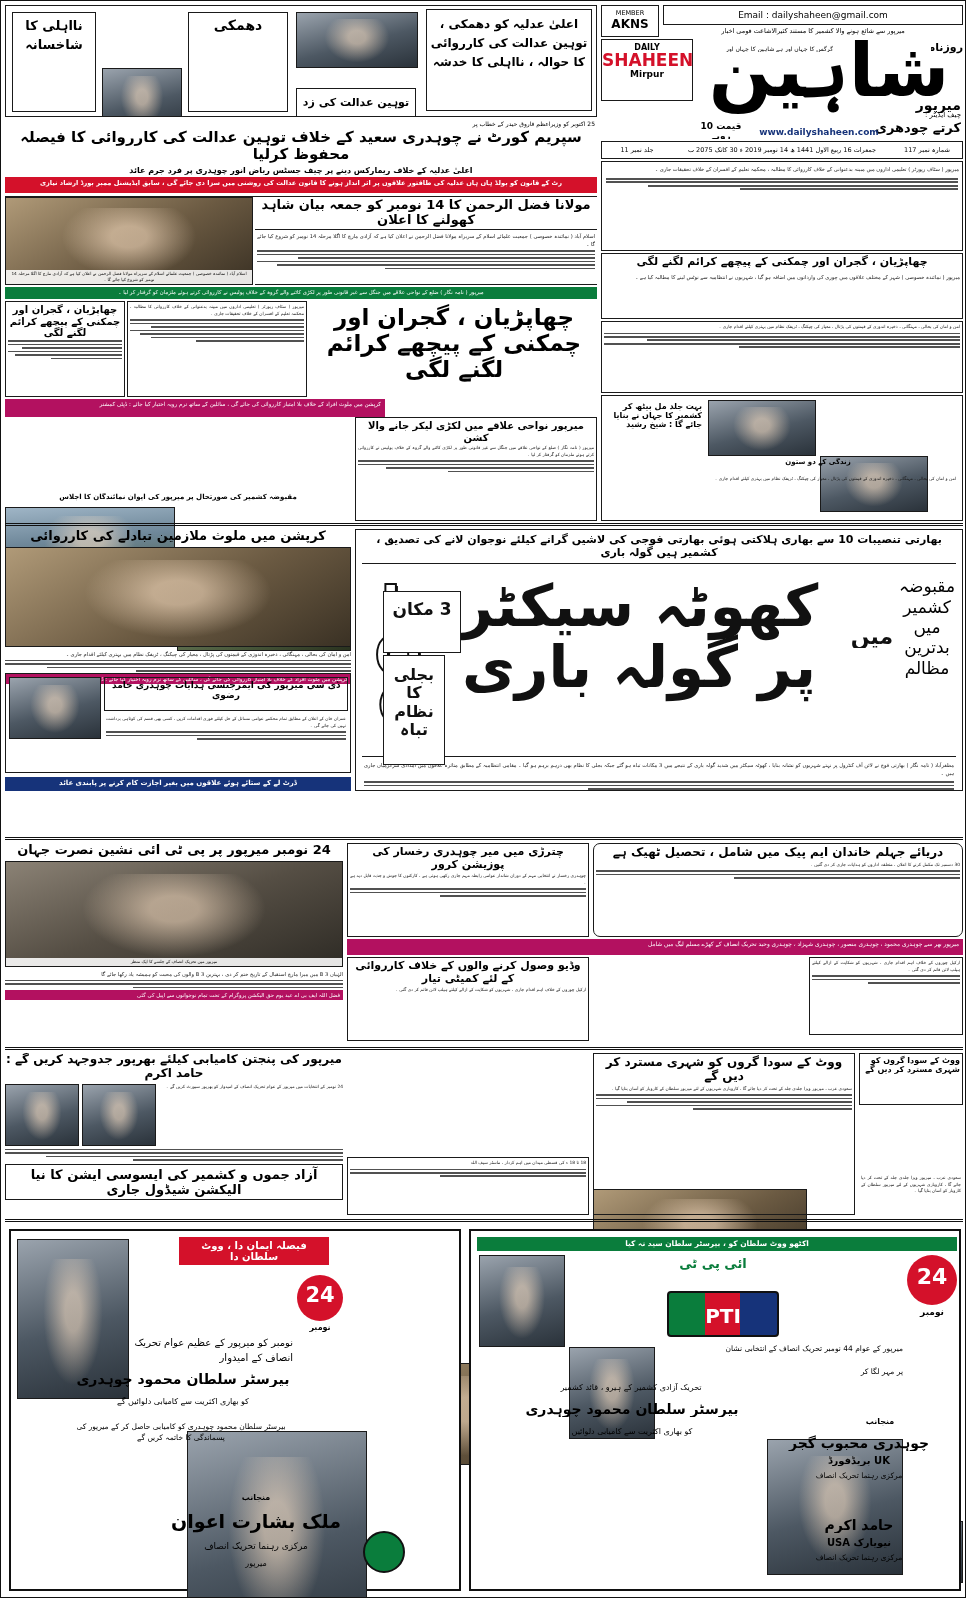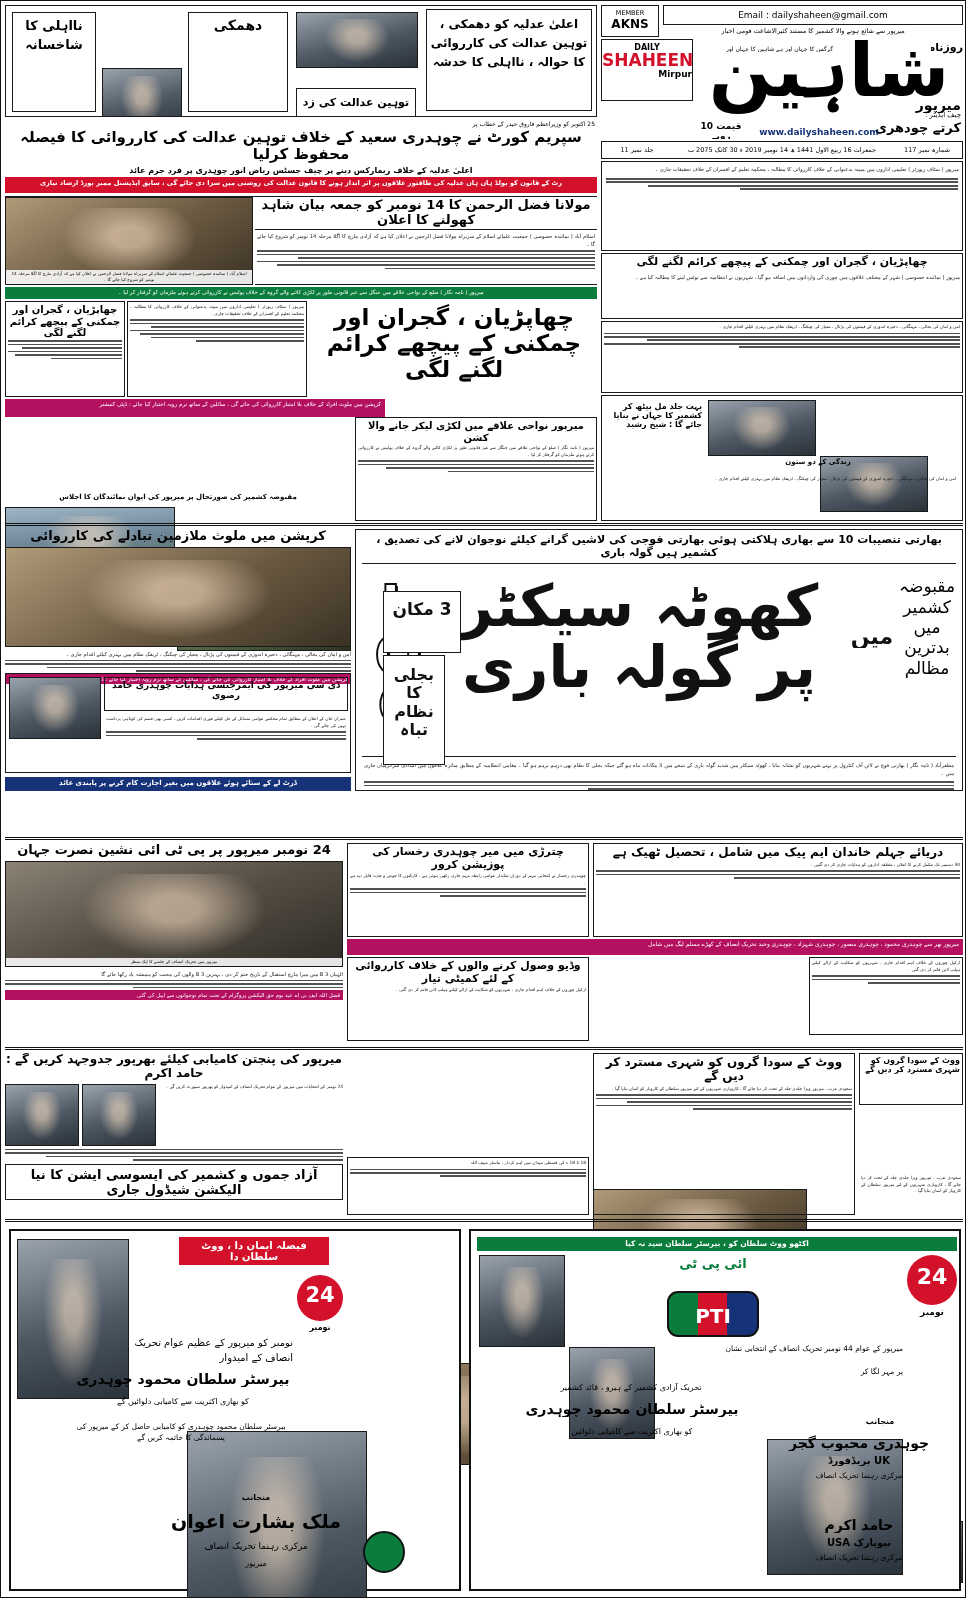--- a/index.html
+++ b/index.html
@@ -110,21 +110,21 @@
     <span style="font-size:9px;">Email  :   dailyshaheen@gmail.com</span>
   </div>
 
   <div class="bx ctr rtl" style="left:662px;top:26px;width:300px;height:12px;font-size:6.5px;">
     <span>میرپور سے شائع ہونے والا کشمیر کا مستند کثیرالاشاعت قومی اخبار</span>
   </div>
 
   <div class="bx bd ctr" style="left:600px;top:38px;width:92px;height:62px;background:#fff;">
     <div style="font-size:8px;font-weight:bold;margin-top:3px;">DAILY</div>
     <div style="font-size:17px;font-weight:bold;color:#d4112a;line-height:1;">SHAHEEN</div>
-    <div style="font-size:9px;font-weight:bold;text-align:right;">Mirpur</div>
+    <div style="font-size:9px;font-weight:bold;">Mirpur</div>
   </div>
 
   <div class="bx ctr" style="left:694px;top:34px;width:268px;height:92px;">
     <div class="urdu-mast" style="margin-top:2px;">شاہین</div>
   </div>
   <div class="bx rtl" style="left:930px;top:40px;width:32px;font-size:11px;font-weight:bold;">
     <span>روزنامہ</span>
   </div>
   <div class="bx rtl" style="left:900px;top:96px;width:60px;font-size:14px;font-weight:bold;">
     <span>میرپور</span>
@@ -415,21 +415,21 @@
       <span>چترڑی میں میر چوہدری رخسار کی پوزیشن کرور</span>
     </div>
     <div class="body-txt tiny" style="margin-top:2px;">چوہدری رخسار نے انتخابی مہم کے دوران شاندار عوامی رابطہ مہم جاری رکھی ہوئی ہے ، کارکنوں کا جوش و جذبہ قابل دید ہے ۔</div>
     <div class="lines rtl sm">
         <span></span>
         <span></span>
         <span></span>
       </div>
   </div>
 
-  <div class="bx bd" style="left:592px;top:842px;width:370px;height:94px;padding:2px;">
+  <div class="bx bd" style="left:592px;top:842px;width:370px;height:94px;padding:2px;border-radius:7px;">
     <div class="rtl ctr hdl" style="font-size:12px;">
       <span>دریائے جہلم خاندان ایم پیک میں شامل ، تحصیل ٹھیک ہے</span>
     </div>
     <div class="body-txt tiny" style="margin-top:2px;">30 دسمبر تک مکمل کرنے کا اعلان ، متعلقہ اداروں کو ہدایات جاری کر دی گئیں ۔</div>
     <div class="lines rtl sm">
         <span></span>
         <span></span>
         <span></span>
       </div>
   </div>
@@ -565,21 +565,21 @@
     <div class="bx bd photo portrait" style="left:98px;top:24px;width:86px;height:92px;"></div>
     <div class="bx bd photo portrait" style="left:296px;top:24px;width:136px;height:136px;"></div>
 
     <div class="bx ctr" style="left:436px;top:24px;width:50px;height:50px;border-radius:50%;background:#d4112a;color:#fff;font-size:22px;font-weight:bold;padding-top:9px;">
       <span>24</span>
     </div>
     <div class="bx rtl ctr" style="left:434px;top:76px;width:54px;font-size:9px;font-weight:bold;">
       <span>نومبر</span>
     </div>
 
-    <div class="bx ctr pti-stripe" style="left:196px;top:60px;width:92px;height:46px;border:2px solid #111;border-radius:11px;color:#fff;font-size:20px;font-weight:bold;padding-top:11px;">
+    <div class="bx ctr pti-stripe" style="left:196px;top:60px;width:112px;height:46px;border:2px solid #111;border-radius:4px;color:#fff;font-size:20px;font-weight:bold;padding-top:11px;">
       <span>PTI</span>
     </div>
     <div class="bx rtl ctr hdl" style="left:196px;top:26px;width:92px;font-size:13px;color:#0a7d3c;">
       <span>آئی پی ٹی</span>
     </div>
 
     <div class="bx rtl" style="left:196px;top:112px;width:236px;font-size:7.5px;line-height:1.5;">
       <span>میرپور کے عوام 44 نومبر تحریک انصاف کے انتخابی نشان</span>
     </div>
     <div class="bx rtl" style="left:196px;top:136px;width:236px;font-size:7.5px;">

